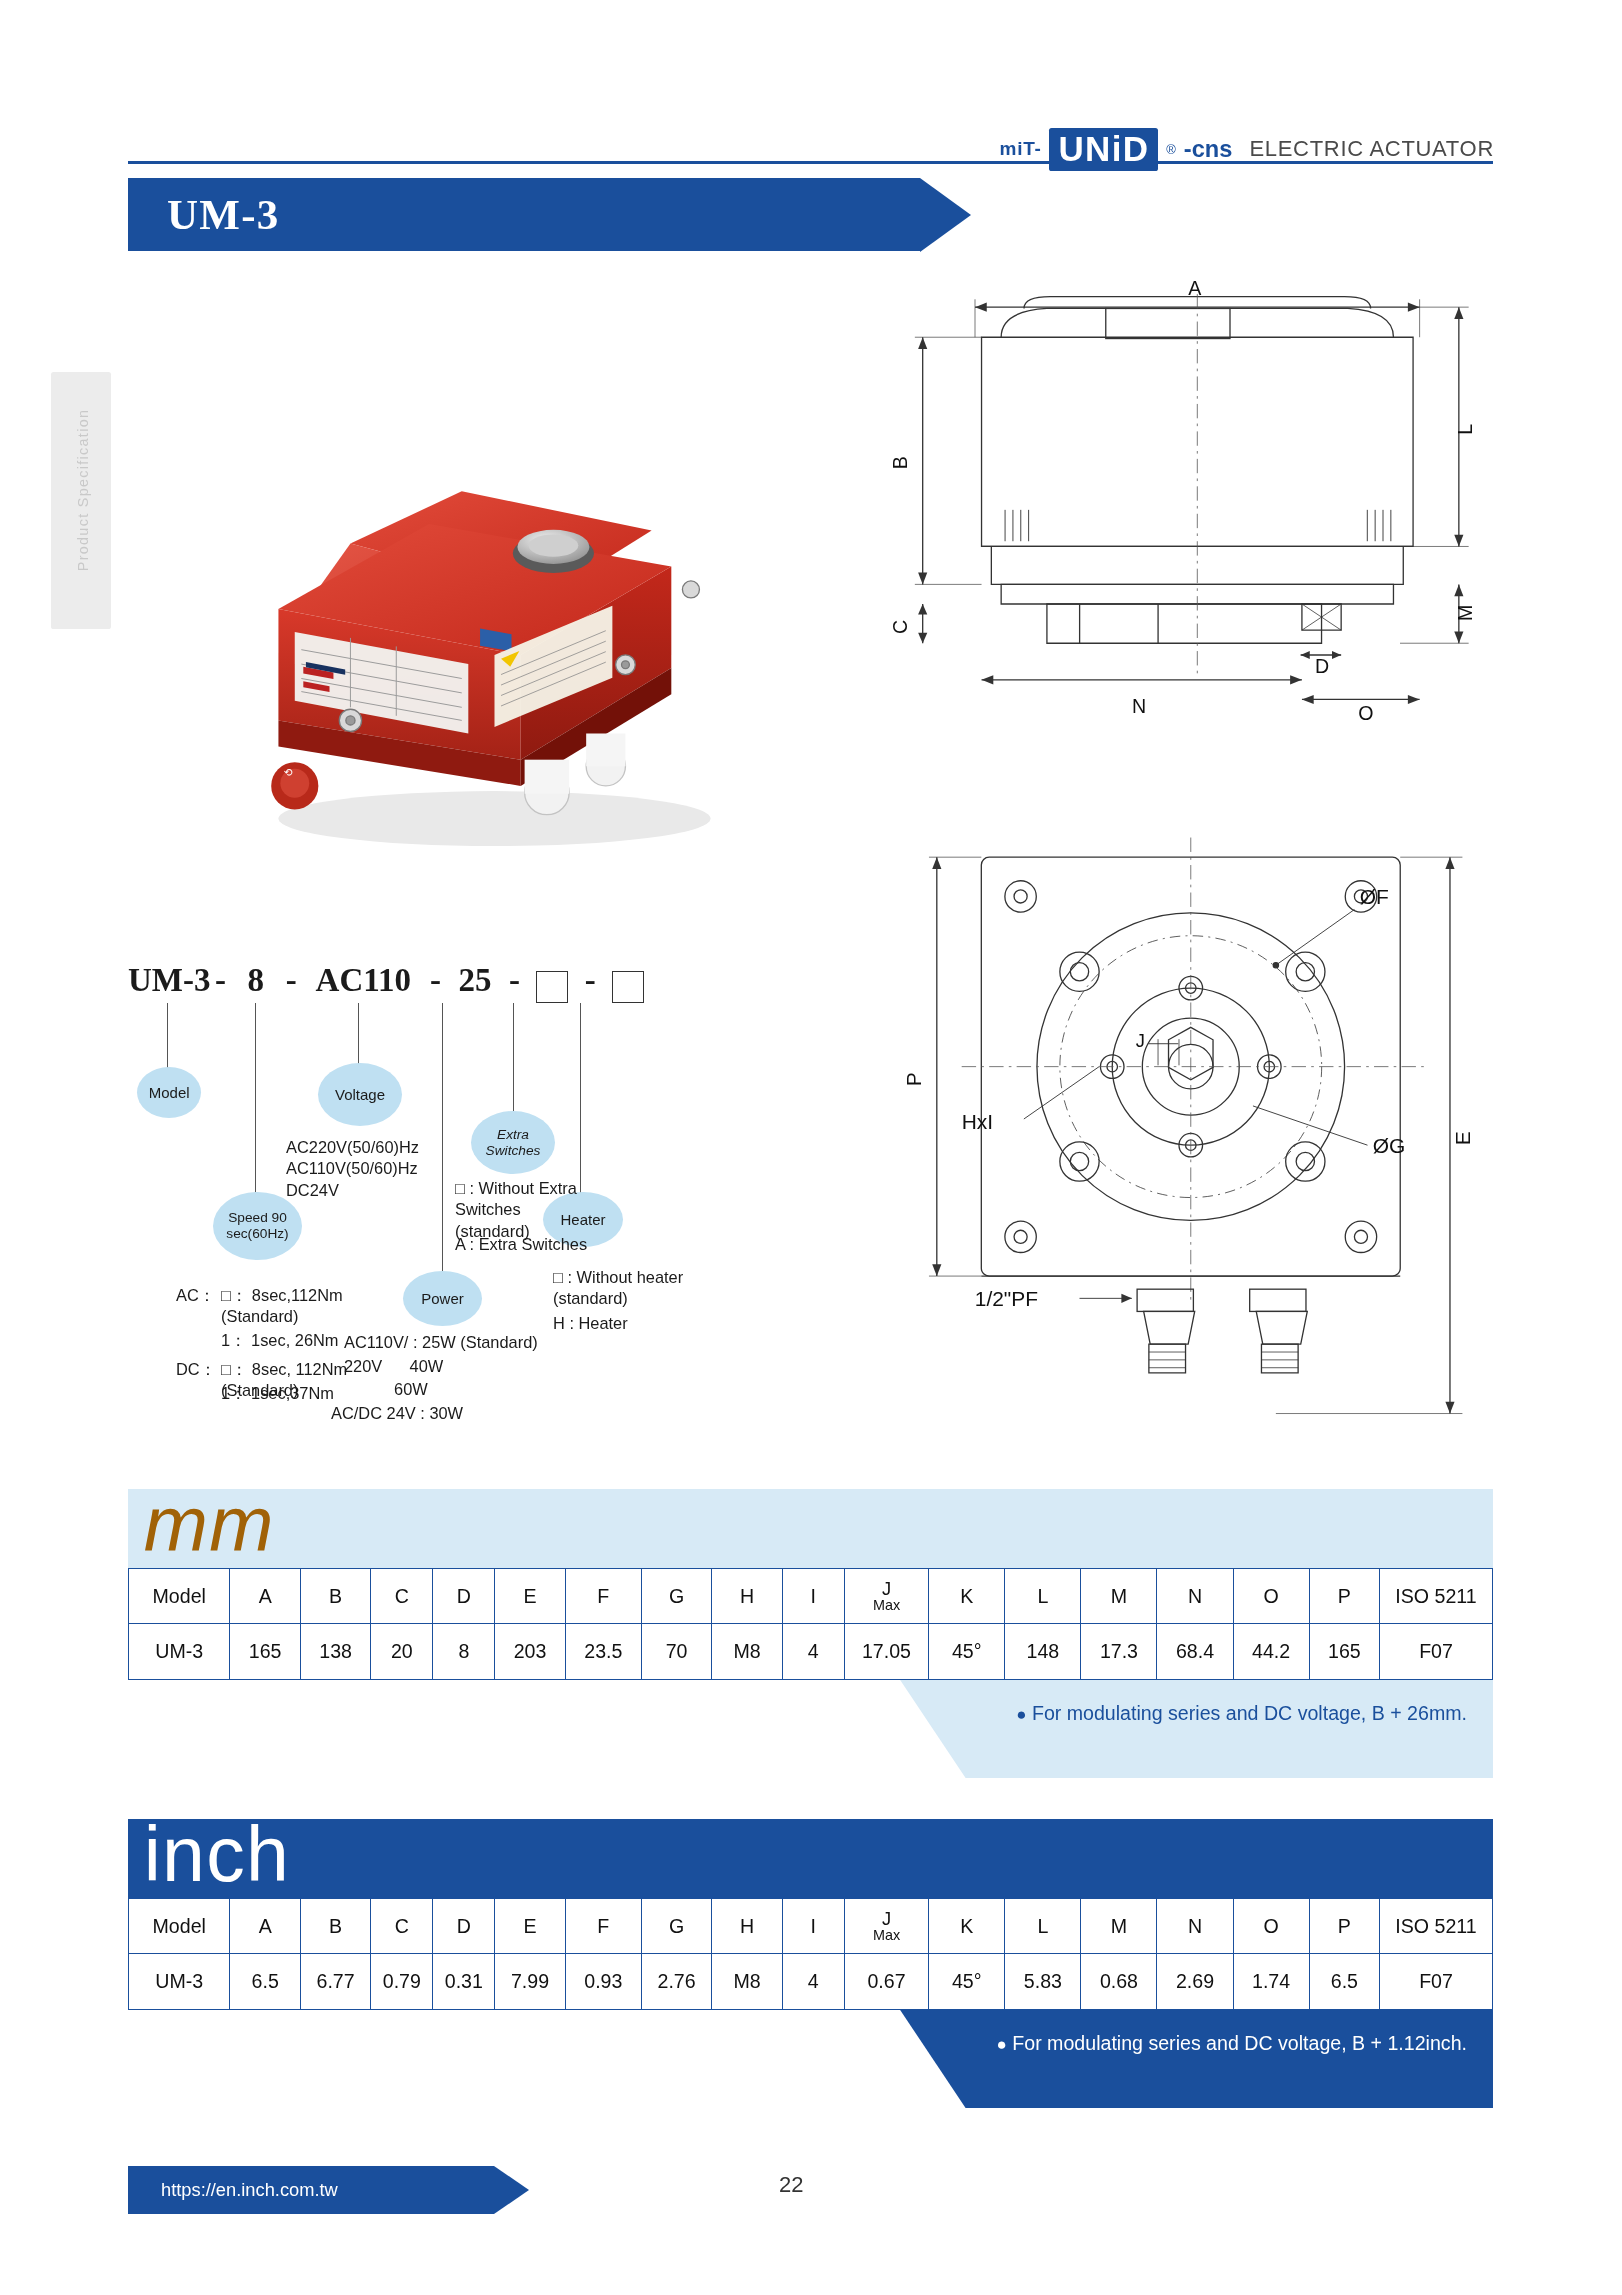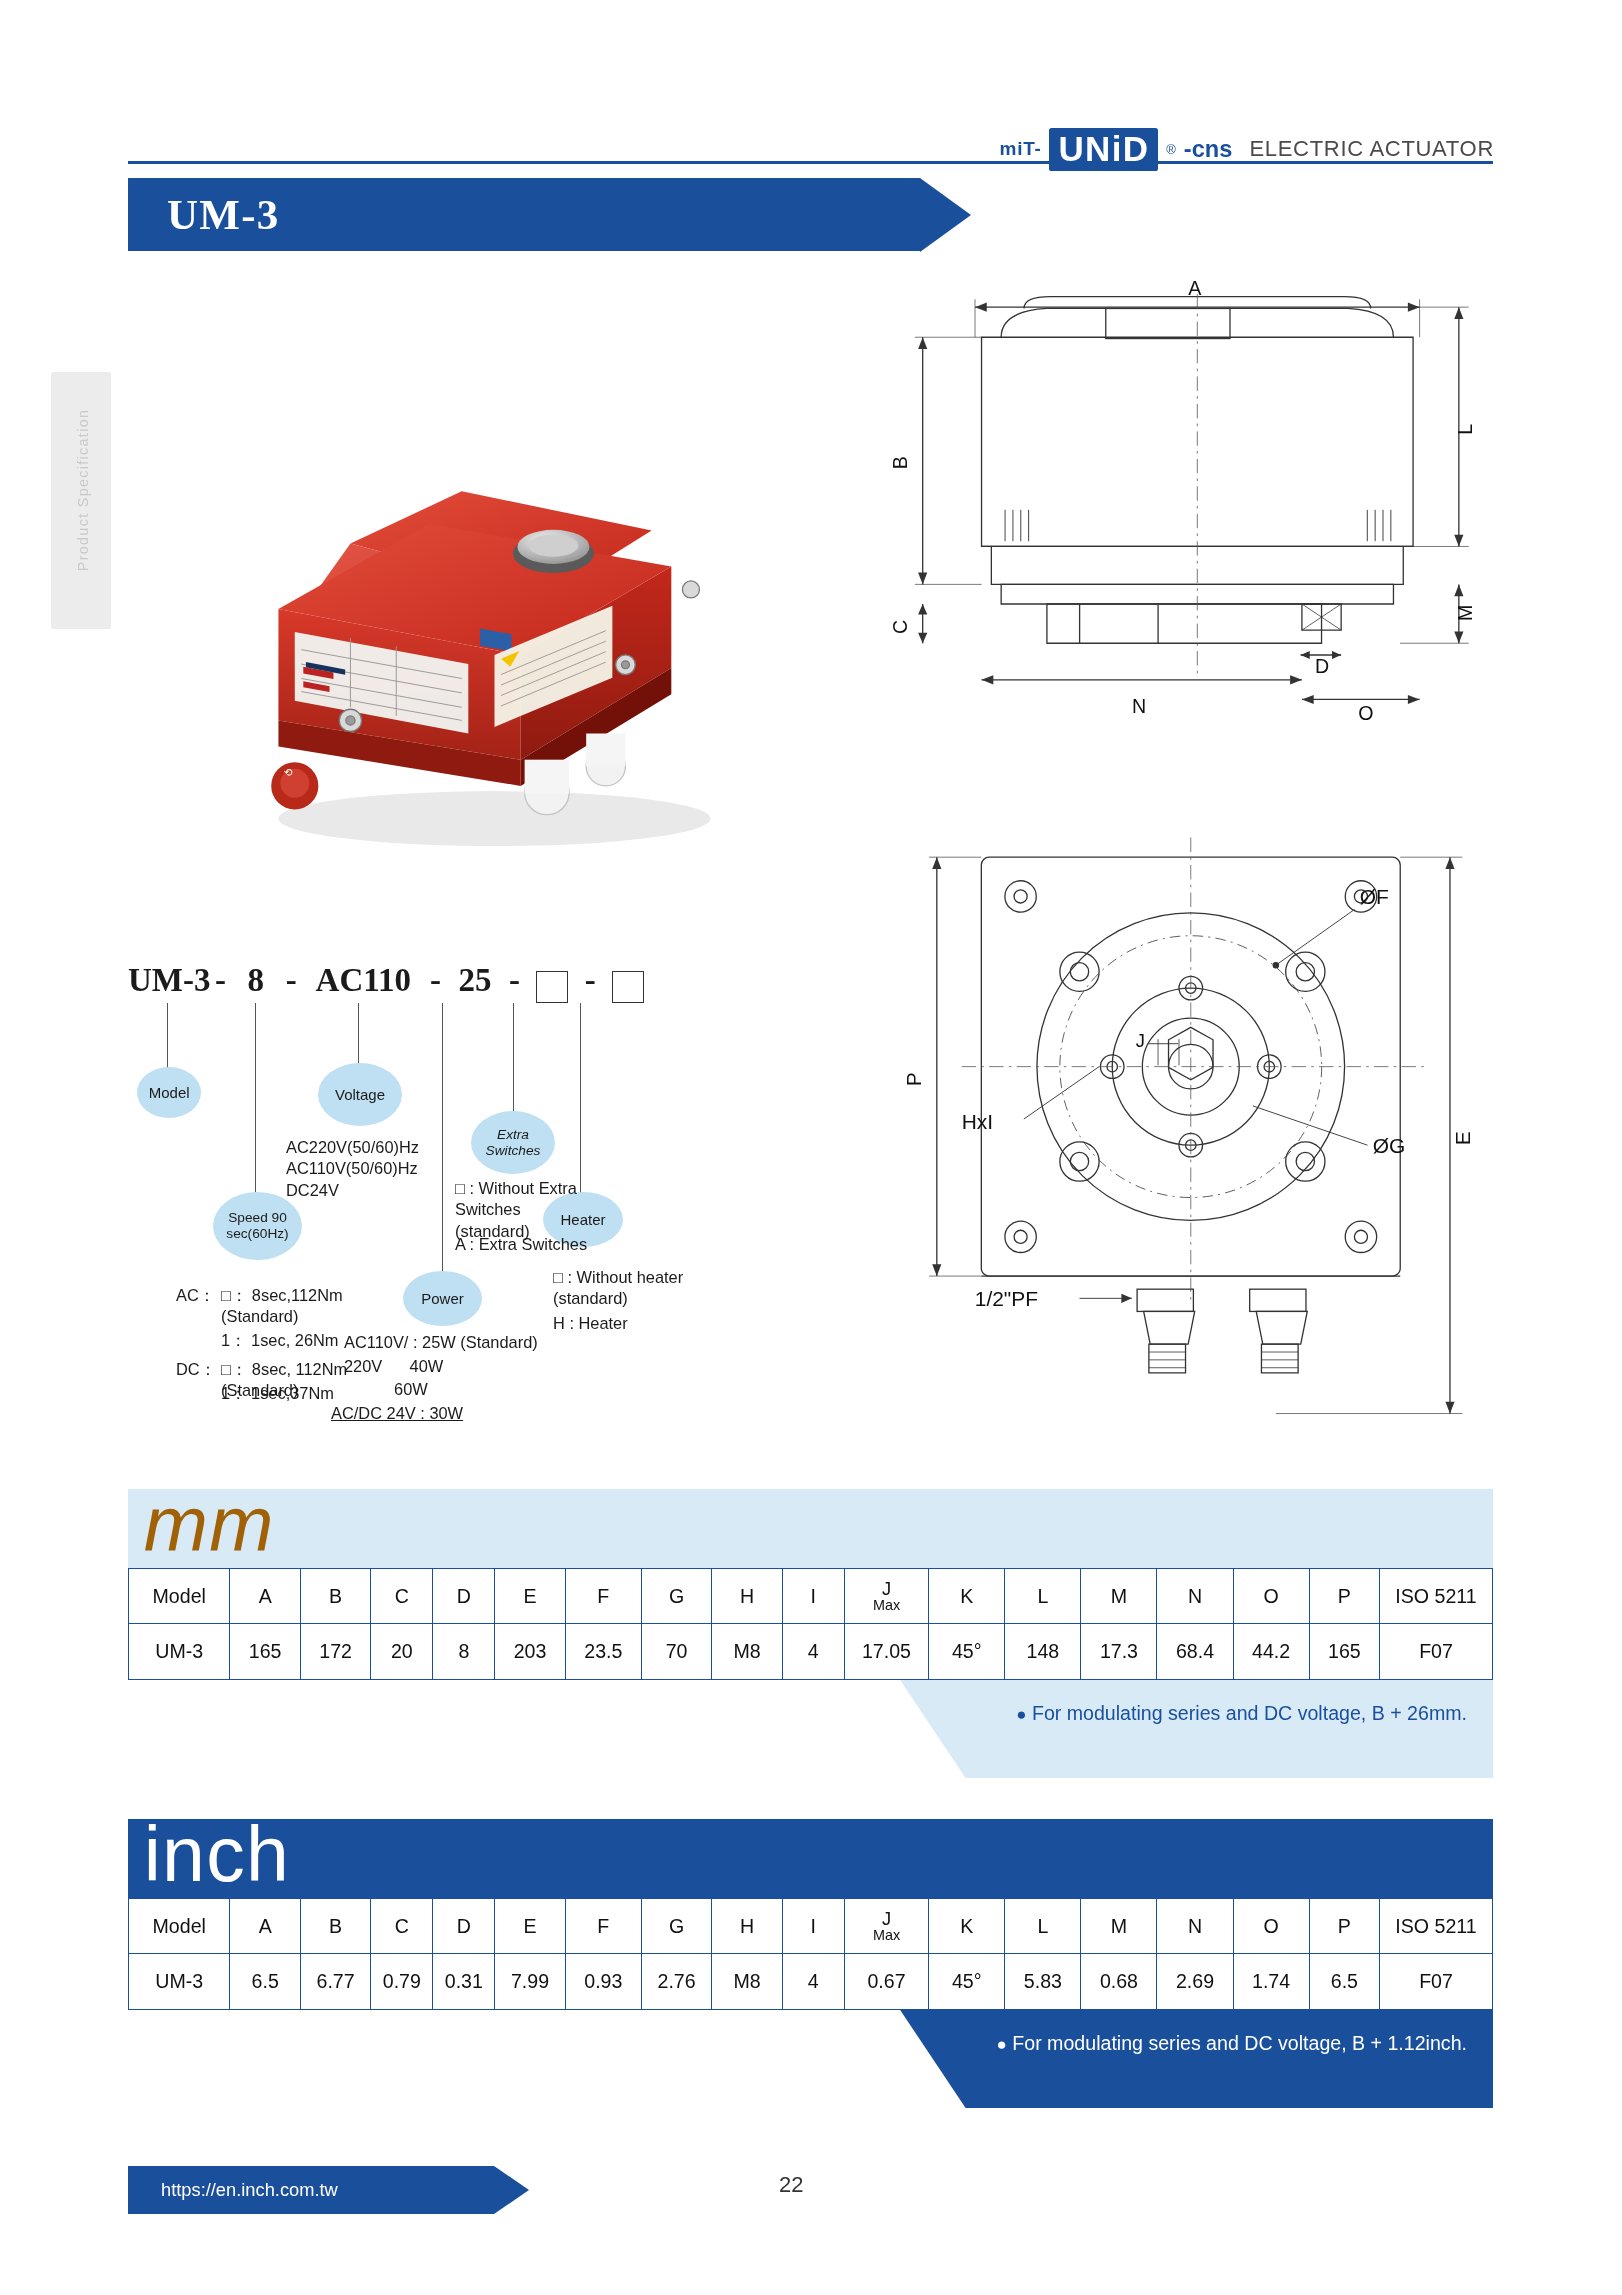--- a/index.html
+++ b/index.html
@@ -402,21 +402,21 @@
     <div class="ctxt" style="left:93px;top:323px;width:151px;">□： 8sec,112Nm (Standard)</div>
     <div class="ctxt" style="left:93px;top:368px;">1： 1sec, 26Nm</div>
 
     <div class="ctxt" style="left:48px;top:397px;">DC：</div>
     <div class="ctxt" style="left:93px;top:397px;width:151px;">□： 8sec, 112Nm (Standard)</div>
     <div class="ctxt" style="left:93px;top:421px;">1： 1sec,37Nm</div>
 
     <div class="ctxt" style="left:216px;top:370px;">AC110V/ : 25W (Standard)</div>
     <div class="ctxt" style="left:216px;top:394px;white-space:pre;">220V      40W</div>
     <div class="ctxt" style="left:216px;top:417px;white-space:pre;">           60W</div>
-    <div class="ctxt" style="left:203px;top:441px;text-decoration:underline;">AC/DC 24V : 30W</div>
+    <div class="ctxt" style="left:203px;top:441px;">AC/DC 24V : 30W</div>
 
     <div class="ctxt" style="left:327px;top:216px;width:131px;">□ : Without Extra Switches (standard)</div>
     <div class="ctxt" style="left:327px;top:272px;">A : Extra Switches</div>
 
     <div class="ctxt" style="left:425px;top:305px;width:151px;">□ : Without heater (standard)</div>
     <div class="ctxt" style="left:425px;top:351px;">H : Heater</div>
   </div>
 
   <div class="tblwrap mm">
     <div class="tbl-head mm">
@@ -463,21 +463,21 @@
         <td>L</td>
         <td>M</td>
         <td>N</td>
         <td>O</td>
         <td>P</td>
         <td>ISO 5211</td>
       </tr>
       <tr class="r2">
         <td>UM-3</td>
         <td>165</td>
-        <td>172</td>
+        <td>138</td>
         <td>20</td>
         <td>8</td>
         <td>203</td>
         <td>23.5</td>
         <td>70</td>
         <td>M8</td>
         <td>4</td>
         <td>17.05</td>
         <td>45°</td>
         <td>148</td>

